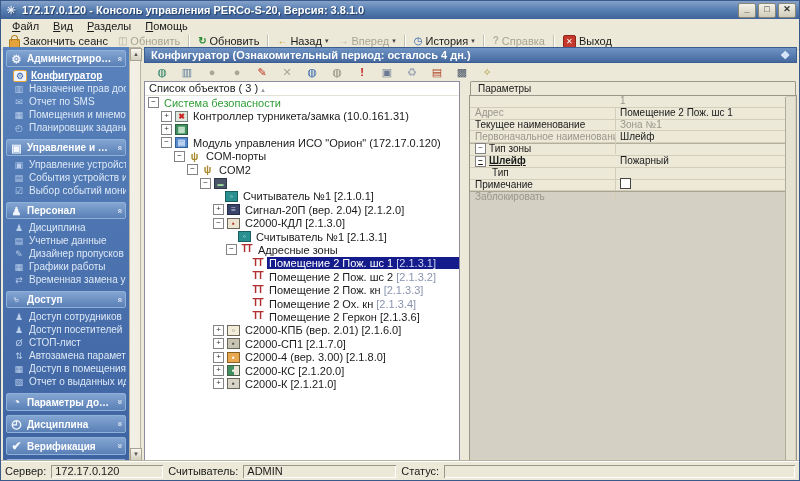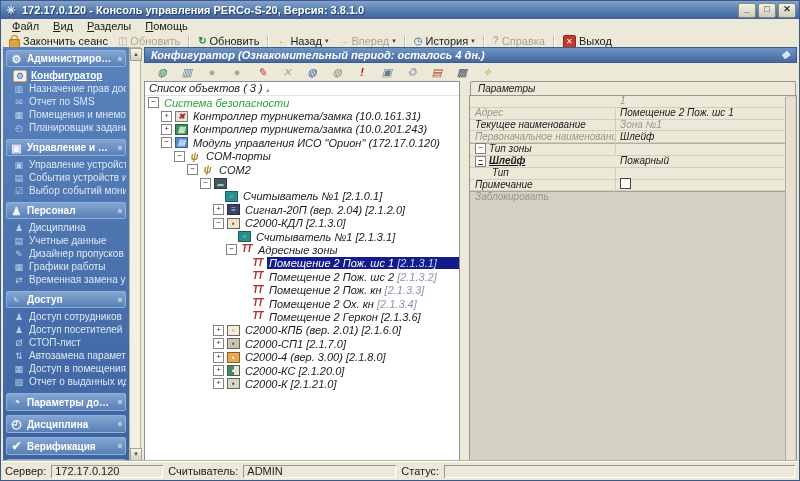--- a/index.html
+++ b/index.html
@@ -58,21 +58,21 @@
   .sb-item.sel .sb-ilab{color:#fff;text-decoration:underline;font-weight:bold;}
   .sb-item.sel .sb-iico{background:#eef3fb;color:#2f62a8;border:1px solid #e8a33d;border-radius:2px;line-height:10px;}
   
   .sb-scroll{position:absolute;left:128px;top:46px;width:12px;bottom:18px;
     background:#f2f0e4;border:1px solid #b8b4a4;box-sizing:border-box;}
   .sb-arrow{position:absolute;left:0;width:10px;height:11px;background:linear-gradient(180deg,#f8f6ee,#d4d0c0);
     border:1px solid #a8a494;font-size:6px;line-height:10px;text-align:center;color:#555;}
   .sb-arrow.up{top:0;}
   .sb-arrow.down{bottom:0;}
   
-  .content{position:absolute;left:143px;top:46px;right:2px;bottom:18px;font-style:italic;}
+  .content{position:absolute;left:143px;top:46px;right:2px;bottom:18px;}
   .c-header{height:16px;background:linear-gradient(180deg,#6f94c4,#45699e);color:#fff;font-weight:bold;
     display:flex;align-items:center;padding:0 6px;border:1px solid #3a5d92;box-sizing:border-box;}
   .c-header .bell{margin-left:auto;color:#d8e6fa;font-size:11px;}
   .c-toolbar{height:18px;display:flex;align-items:center;gap:9px;background:#ece9d8;padding-left:10px;}
   .mtb{width:16px;text-align:center;font-size:11px;line-height:16px;}
   .c-body{position:absolute;top:34px;left:0;right:0;bottom:0;display:flex;}
   
   .tree-panel{width:316px;background:#fff;border:1px solid #8e8aa0;box-sizing:border-box;
     overflow:hidden;flex:none;}
   .tree-head{height:13px;line-height:13px;padding-left:4px;color:#222;border-bottom:1px solid #e2e2da;white-space:nowrap;}
@@ -372,21 +372,20 @@
               <span class="tfill"><span class="tlabel root">Система безопасности</span></span>
             </div>
             <div class="trow" style="padding-left: 16px;">
               <span class="exp">+</span>
               <span class="ti i-controller-offline">✖</span>
               <span class="tfill"><span class="tlabel">Контроллер турникета/замка (10.0.161.31)</span></span>
             </div>
             <div class="trow" style="padding-left: 16px;">
               <span class="exp">+</span>
               <span class="ti i-controller-online">▦</span>
-              <span class="tfill"><span class="tlabel">Контроллер турникета/замка (10.0.201.243)</span></span>
             </div>
             <div class="trow" style="padding-left: 16px;">
               <span class="exp">−</span>
               <span class="ti i-module">▤</span>
               <span class="tfill"><span class="tlabel">Модуль управления ИСО "Орион" (172.17.0.120)</span></span>
             </div>
             <div class="trow" style="padding-left: 29px;">
               <span class="exp">−</span>
               <span class="ti i-com-ports">ψ</span>
               <span class="tfill"><span class="tlabel">COM-порты</span></span>

